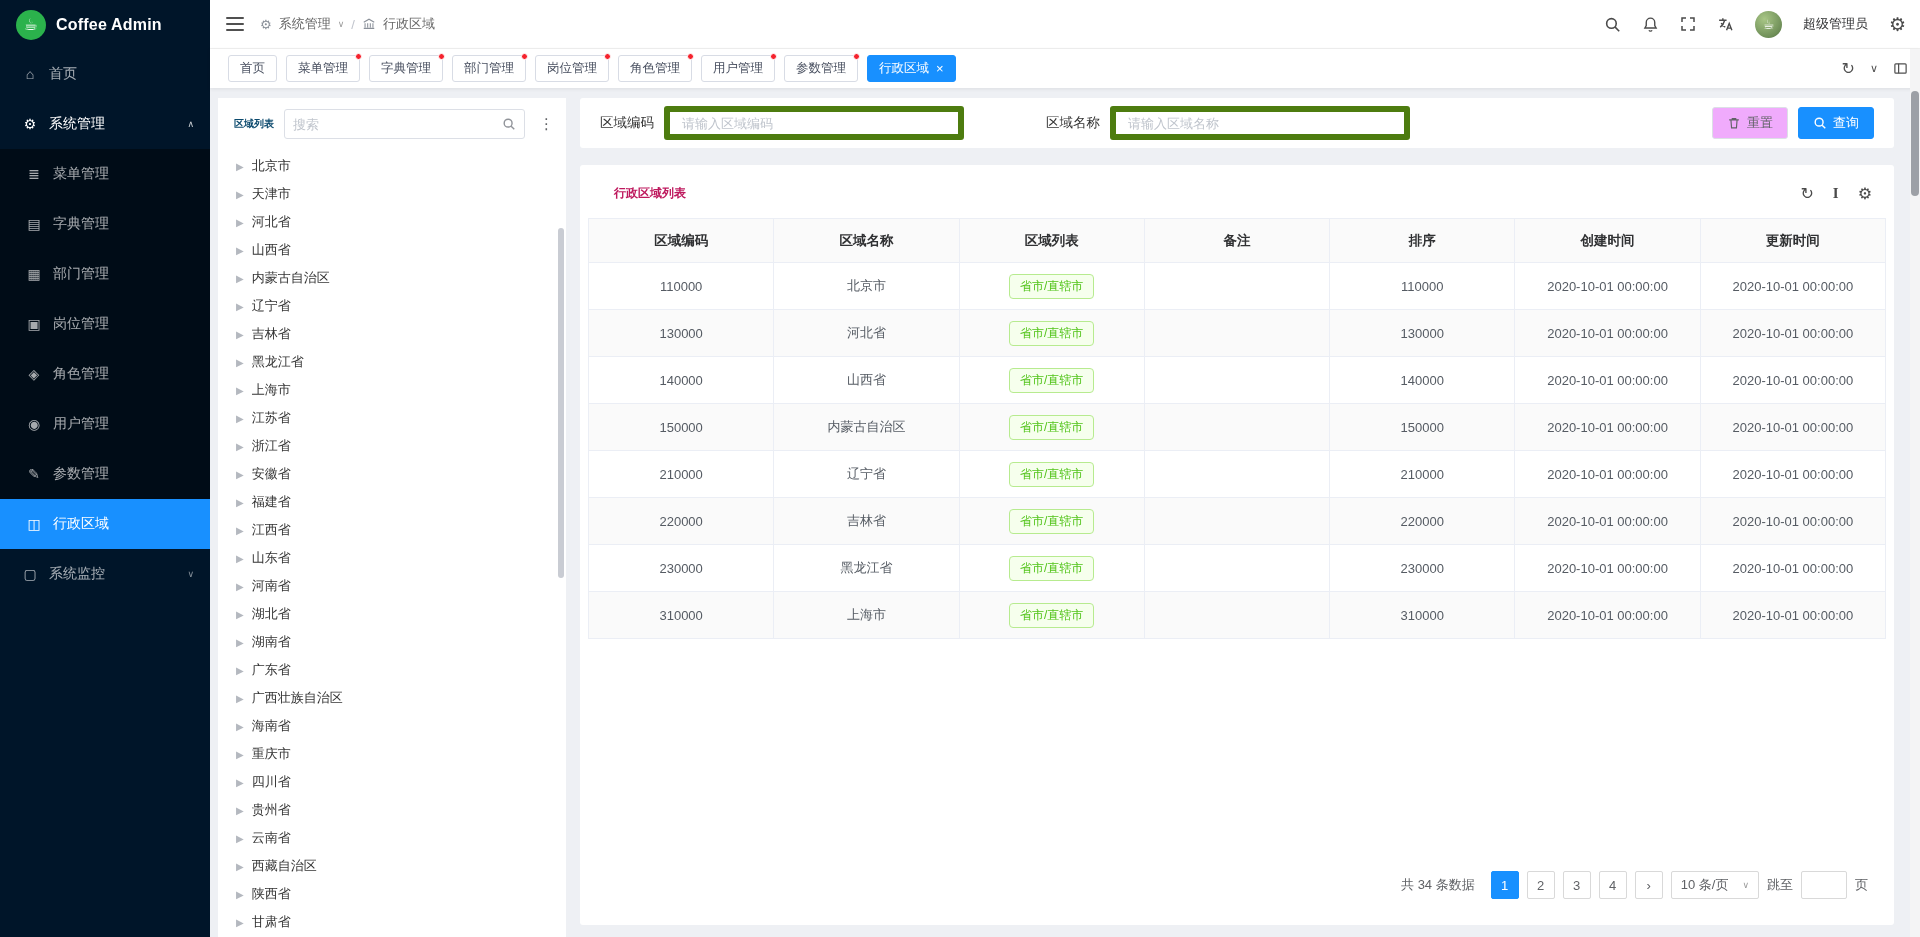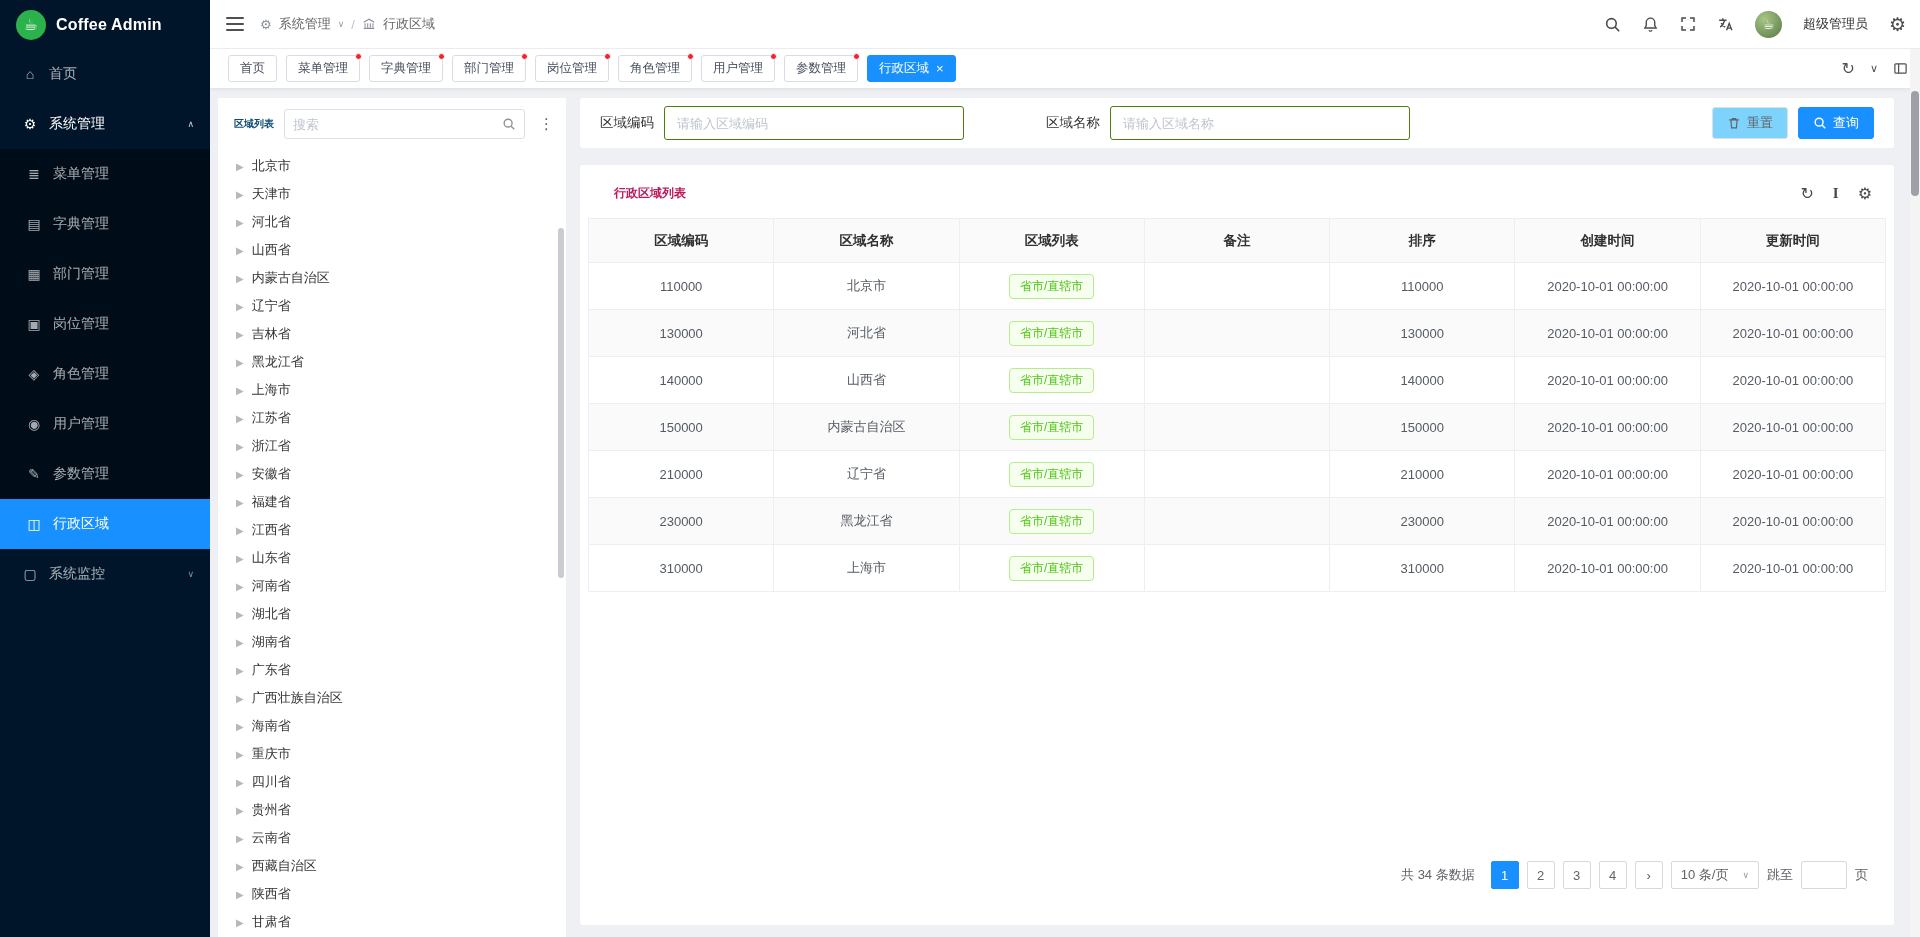--- a/index.html
+++ b/index.html
@@ -69,45 +69,45 @@
   .tree-item { height:28px; display:flex; align-items:center; gap:8px; padding-left:8px;
     font-size:13px; color:#333; cursor:pointer; }
   .tree-caret { color:#b4b8bf; font-size:10px; }
   .tree-scroll-thumb { position:absolute; right:2px; top:130px; width:6px; height:350px;
     background:#c9ccd3; border-radius:3px; }
   
   .main-col { flex:1; display:flex; flex-direction:column; min-width:0; }
   .filter-card { background:#fff; border-radius:3px; height:50px; display:flex; align-items:center;
     padding:0 20px; margin-bottom:17px; flex-shrink:0; }
   .f-label { color:#333; margin-right:10px; white-space:nowrap; font-size:13.5px; }
-  .f-input { width:300px; height:34px; border:1px solid #4d7c0f; border-radius:3px;
+  .f-input { width:300px; height:34px; border:6px solid #4d7c0f; border-radius:3px;
     padding:0 12px; font-size:13px; outline:none; color:#303133; font-family:inherit; }
   .f-input::placeholder { color:#bfc4cc; }
   .f-group2 { margin-left:82px; display:flex; align-items:center; }
   .filter-btns { margin-left:auto; display:flex; gap:10px; }
   .btn { height:32px; border-radius:3px; display:flex; align-items:center; gap:6px;
-    padding:0 14px; font-size:13px; cursor:pointer; border:1px solid #dcdfe6; background:#7dd3fc; color:#606266; font-family:inherit; }
+    padding:0 14px; font-size:13px; cursor:pointer; border:1px solid #dcdfe6; background:#f0abfc; color:#606266; font-family:inherit; }
   .btn-primary { background:#1890ff; border-color:#1890ff; color:#fff; }
   
   .table-card { flex:1; background:#fff; border-radius:3px; display:flex; flex-direction:column;
     overflow:hidden; margin-bottom:12px; }
   .card-head { display:flex; align-items:center; padding:19px 22px 15px 34px; }
   .card-title { font-weight:bold; font-size:12px; color:#be185d; }
   .card-tools { margin-left:auto; display:flex; align-items:center; gap:19px; color:#4a4a4a; font-size:16px; }
   .card-tools .serif-i { font-family:"Liberation Serif","DejaVu Serif",serif; font-size:15px; font-weight:bold; }
   table.grid { width:calc(100% - 16px); margin:0 8px; border-collapse:collapse; table-layout:fixed; }
   table.grid th { background:#fafafa; border:1px solid #ebeef5; height:44px; font-size:13.5px;
     font-weight:bold; color:#303133; text-align:center; }
   table.grid td { border:1px solid #ebeef5; height:47px; text-align:center; font-size:13px; color:#555b63; }
   table.grid tbody tr:nth-child(even) td { background:#fafafa; }
   .badge { display:inline-block; padding:3px 10px; font-size:12px; color:#52c41a;
     background:#f6ffed; border:1px solid #b7eb8f; border-radius:4px; white-space:nowrap; }
   
   .card-foot { margin-top:auto; display:flex; align-items:center; justify-content:flex-end;
-    gap:8px; padding:14px 26px 36px; color:#606266; font-size:13px; }
+    gap:8px; padding:14px 26px 26px; color:#606266; font-size:13px; }
   .total-text { margin-right:8px; }
   .page-btn { min-width:28px; height:28px; border:1px solid #d9d9d9; border-radius:2px; background:#fff;
     color:#606266; display:flex; align-items:center; justify-content:center; cursor:pointer;
     font-size:13px; font-family:inherit; padding:0 6px; }
   .page-btn.active { background:#1890ff; border-color:#1890ff; color:#fff; }
   .pages-wrap { display:flex; gap:8px; }
   .size-select { height:28px; border:1px solid #d9d9d9; border-radius:2px; display:flex;
     align-items:center; gap:14px; padding:0 9px; cursor:pointer; background:#fff; }
   .size-select .caret { font-size:9px; color:#999; }
   .jump-input { width:46px; height:28px; border:1px solid #d9d9d9; border-radius:2px;
@@ -565,20 +565,29 @@
               <tr>
                 <td>210000</td>
                 <td>辽宁省</td>
                 <td><span class="badge">省市/直辖市</span></td>
                 <td></td>
                 <td>210000</td>
                 <td>2020-10-01 00:00:00</td>
                 <td>2020-10-01 00:00:00</td>
               </tr>
 
+              <tr>
+                <td>220000</td>
+                <td>吉林省</td>
+                <td><span class="badge">省市/直辖市</span></td>
+                <td></td>
+                <td>220000</td>
+                <td>2020-10-01 00:00:00</td>
+                <td>2020-10-01 00:00:00</td>
+              </tr>
 
               <tr>
                 <td>230000</td>
                 <td>黑龙江省</td>
                 <td><span class="badge">省市/直辖市</span></td>
                 <td></td>
                 <td>230000</td>
                 <td>2020-10-01 00:00:00</td>
                 <td>2020-10-01 00:00:00</td>
               </tr>

